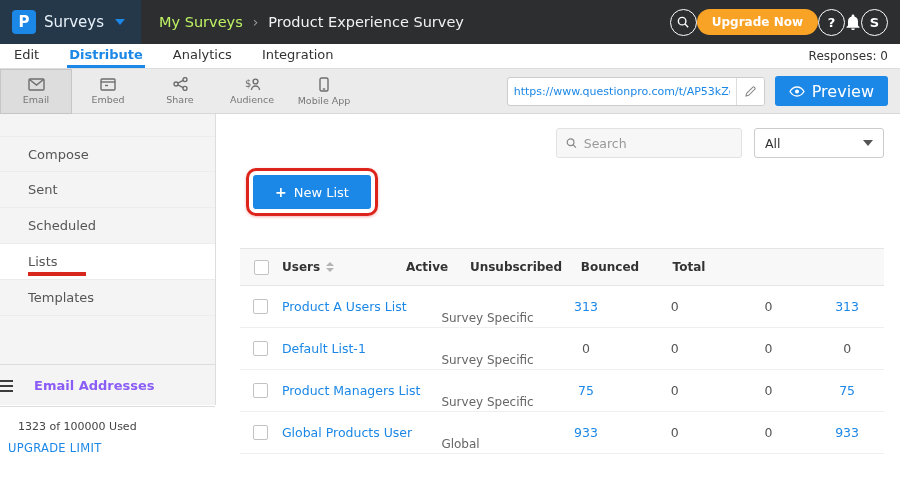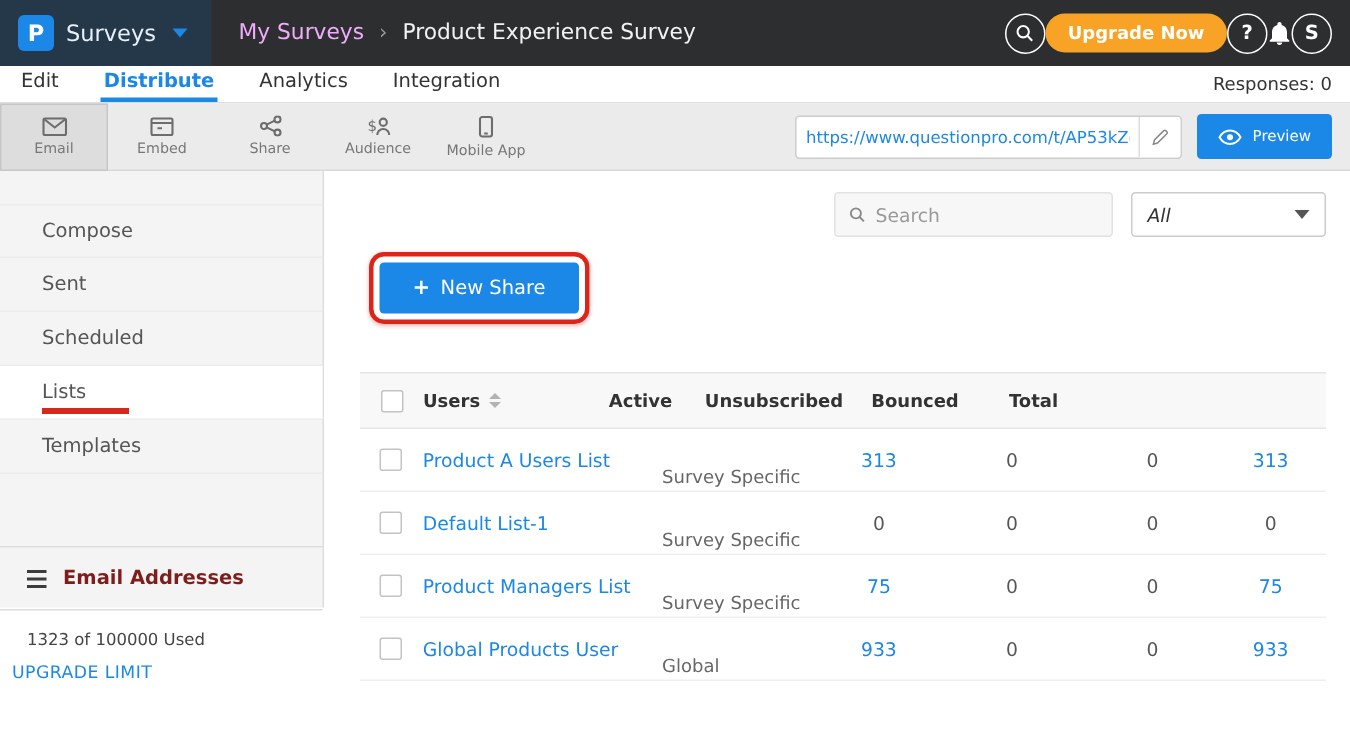--- a/index.html
+++ b/index.html
@@ -6,21 +6,21 @@
   html,body { width:900px; height:497px; }
   body { font-family:"DejaVu Sans","Liberation Sans",sans-serif; background:#fff; overflow:hidden; color:#333; }
 
   
   .topbar { height:44px; background:#2d2e30; display:flex; align-items:center; padding-right:12px; }
   .brand { height:44px; display:flex; align-items:center; gap:8px; padding:0 16px 0 12px; background:#24384a; cursor:pointer; }
   .logo { width:24px; height:24px; background:#1b87e6; border-radius:4px; color:#fff; font-weight:bold; font-size:15px; display:flex; align-items:center; justify-content:center; }
   .brand-name { color:#e8f1f9; font-size:15px; }
   .caret-down { width:0; height:0; border-left:5px solid transparent; border-right:5px solid transparent; border-top:6px solid #1b87e6; margin-left:3px; }
   .crumbs { display:flex; align-items:center; gap:10px; margin-left:18px; font-size:14.5px; }
-  .crumb-parent { color:#f0abfc; cursor:pointer; }
+  .crumb-parent { color:#bef264; cursor:pointer; }
   .crumb-sep { color:#9a9a9a; font-size:14px; }
   .crumb-current { color:#f2f2f2; }
   .topbar-right { margin-left:auto; display:flex; align-items:center; }
   .round-icon { width:27px; height:27px; border:1.5px solid #fff; border-radius:50%; display:flex; align-items:center; justify-content:center; color:#fff; font-size:13px; font-weight:bold; cursor:pointer; background:transparent; }
   .upgrade-btn { background:#f9a326; color:#fff; font-weight:bold; font-size:12px; border:none; border-radius:14px; padding:6px 15px; cursor:pointer; font-family:inherit; }
   .bell-wrap { cursor:pointer; display:flex; align-items:center; }
 
   
   .nav { height:25px; background:#fff; border-bottom:1px solid #ddd; display:flex; align-items:stretch; padding:0 12px; }
   .nav-tab { display:flex; align-items:center; padding:0 2px; margin-right:26px; font-size:13px; color:#333; cursor:pointer; border-bottom:3px solid transparent; }
@@ -30,40 +30,40 @@
   
   .toolbar { height:45px; background:#ebebeb; border-bottom:1px solid #d8d8d8; display:flex; align-items:center; padding:0 12px 0 0; }
   .tool { width:72px; height:45px; display:flex; flex-direction:column; align-items:center; justify-content:center; gap:3px; cursor:pointer; color:#6d6d6d; }
   .tool .tool-label { font-size:9.5px; color:#777; }
   .tool.active { background:#ddd; border:1px solid #c6c6c6; }
   .tool svg { stroke:#6d6d6d; fill:none; stroke-width:1.4; }
   .toolbar-right { margin-left:auto; display:flex; align-items:center; gap:10px; }
   .url-box { width:258px; height:29px; background:#fff; border:1px solid #ccc; border-radius:3px; display:flex; align-items:center; overflow:hidden; }
   .url-box input { flex:1; border:none; outline:none; font-size:11px; color:#1b87e6; padding:0 6px; font-family:inherit; background:transparent; min-width:0; }
   .pencil-btn { width:28px; height:100%; border-left:1px solid #ddd; display:flex; align-items:center; justify-content:center; cursor:pointer; background:#fff; }
-  .preview-btn { background:#1b87e6; color:#fff; border:none; border-radius:3px; height:30px; padding:0 14px; font-size:10px; display:flex; align-items:center; gap:7px; cursor:pointer; font-family:inherit; }
+  .preview-btn { background:#1b87e6; color:#fff; border:none; border-radius:3px; height:30px; padding:0 14px; font-size:16px; display:flex; align-items:center; gap:7px; cursor:pointer; font-family:inherit; }
 
   
   .content { display:flex; height:291px; }
   .sidebar { width:216px; background:#f4f4f4; border-right:1px solid #ddd; padding-top:22px; }
   .side-item { height:36px; display:flex; align-items:center; padding-left:28px; font-size:13px; color:#555; border-bottom:1px solid #ececec; cursor:pointer; position:relative; }
   .side-item:first-child { border-top:1px solid #ececec; }
   .side-item.active { background:#fff; }
   .red-underline { position:absolute; left:28px; bottom:3px; width:58px; height:4px; background:#d8281d; }
   .email-block { margin-top:48px; border-top:1px solid #ddd; }
-  .email-header { display:flex; align-items:center; gap:11px; padding:13px 18px; border-bottom:1px solid #ddd; font-weight:bold; color:#7f1d1d; font-size:13px; }
+  .email-header { display:flex; align-items:center; gap:21px; padding:13px 0; border-bottom:1px solid #ddd; font-weight:bold; color:#8b5cf6; font-size:13px; }
   .usage { padding:13px 18px 3px; font-size:11px; color:#444; }
   .upgrade-limit { padding:5px 8px; font-size:11.5px; color:#1b87e6; cursor:pointer; letter-spacing:.3px; }
 
   .panel { flex:1; position:relative; background:#fff; }
   .controls { position:absolute; top:14px; right:16px; display:flex; gap:12px; }
   .search-box { width:186px; height:30px; background:#f7f7f7; border:1px solid #e2e2e2; border-radius:3px; display:flex; align-items:center; padding:0 9px; gap:7px; }
   .search-box input { border:none; background:transparent; outline:none; font-size:12.5px; color:#333; width:100%; font-family:inherit; }
   .search-box input::placeholder { color:#999; }
-  .filter { width:130px; height:30px; border:1px solid #ccc; border-radius:3px; background:#fff; display:flex; align-items:center; justify-content:space-between; padding:0 10px; font-size:12.5px; color:#333; cursor:pointer;font-style:italic; }
+  .filter { width:130px; height:30px; border:1px solid #ccc; border-radius:3px; background:#fff; display:flex; align-items:center; justify-content:space-between; padding:0 10px; font-size:12.5px; color:#333; cursor:pointer; }
   .filter .caret-down { border-top-color:#555; margin:0; }
 
   .annotation-box { position:absolute; top:54px; left:30px; border:3px solid #dc241a; border-radius:10px; padding:4px; box-shadow:0 1px 3px rgba(220,36,26,.35); }
   .new-list-btn { background:#1b87e6; color:#fff; border:none; border-radius:3px; font-size:13px; padding:9px 22px; cursor:pointer; font-family:inherit; display:flex; align-items:center; gap:7px; }
   .plus { font-weight:bold; font-size:14px; }
 
   .table { position:absolute; top:134px; left:24px; right:16px; }
   .thead { display:flex; align-items:center; background:#f8f8f8; border-top:1px solid #e5e5e5; border-bottom:1px solid #e5e5e5; height:38px; font-weight:bold; font-size:12px; color:#333; }
   .trow { display:flex; align-items:center; height:42px; border-bottom:1px solid #efefef; font-size:12.5px; }
   .col-check { width:42px; display:flex; justify-content:center; }
@@ -230,21 +230,21 @@
       </div>
       <div class="filter">
         <span>All</span>
         <span class="caret-down"></span>
       </div>
     </div>
 
     <div class="annotation-box">
       <button class="new-list-btn">
         <span class="plus">+</span>
-        <span>New Share</span>
+        <span>New List</span>
       </button>
     </div>
 
     <div class="table">
       <div class="thead">
         <span class="col-check">
             <span class="checkbox"></span>
           </span>
         <span class="col-type">
           <span>Users</span>

